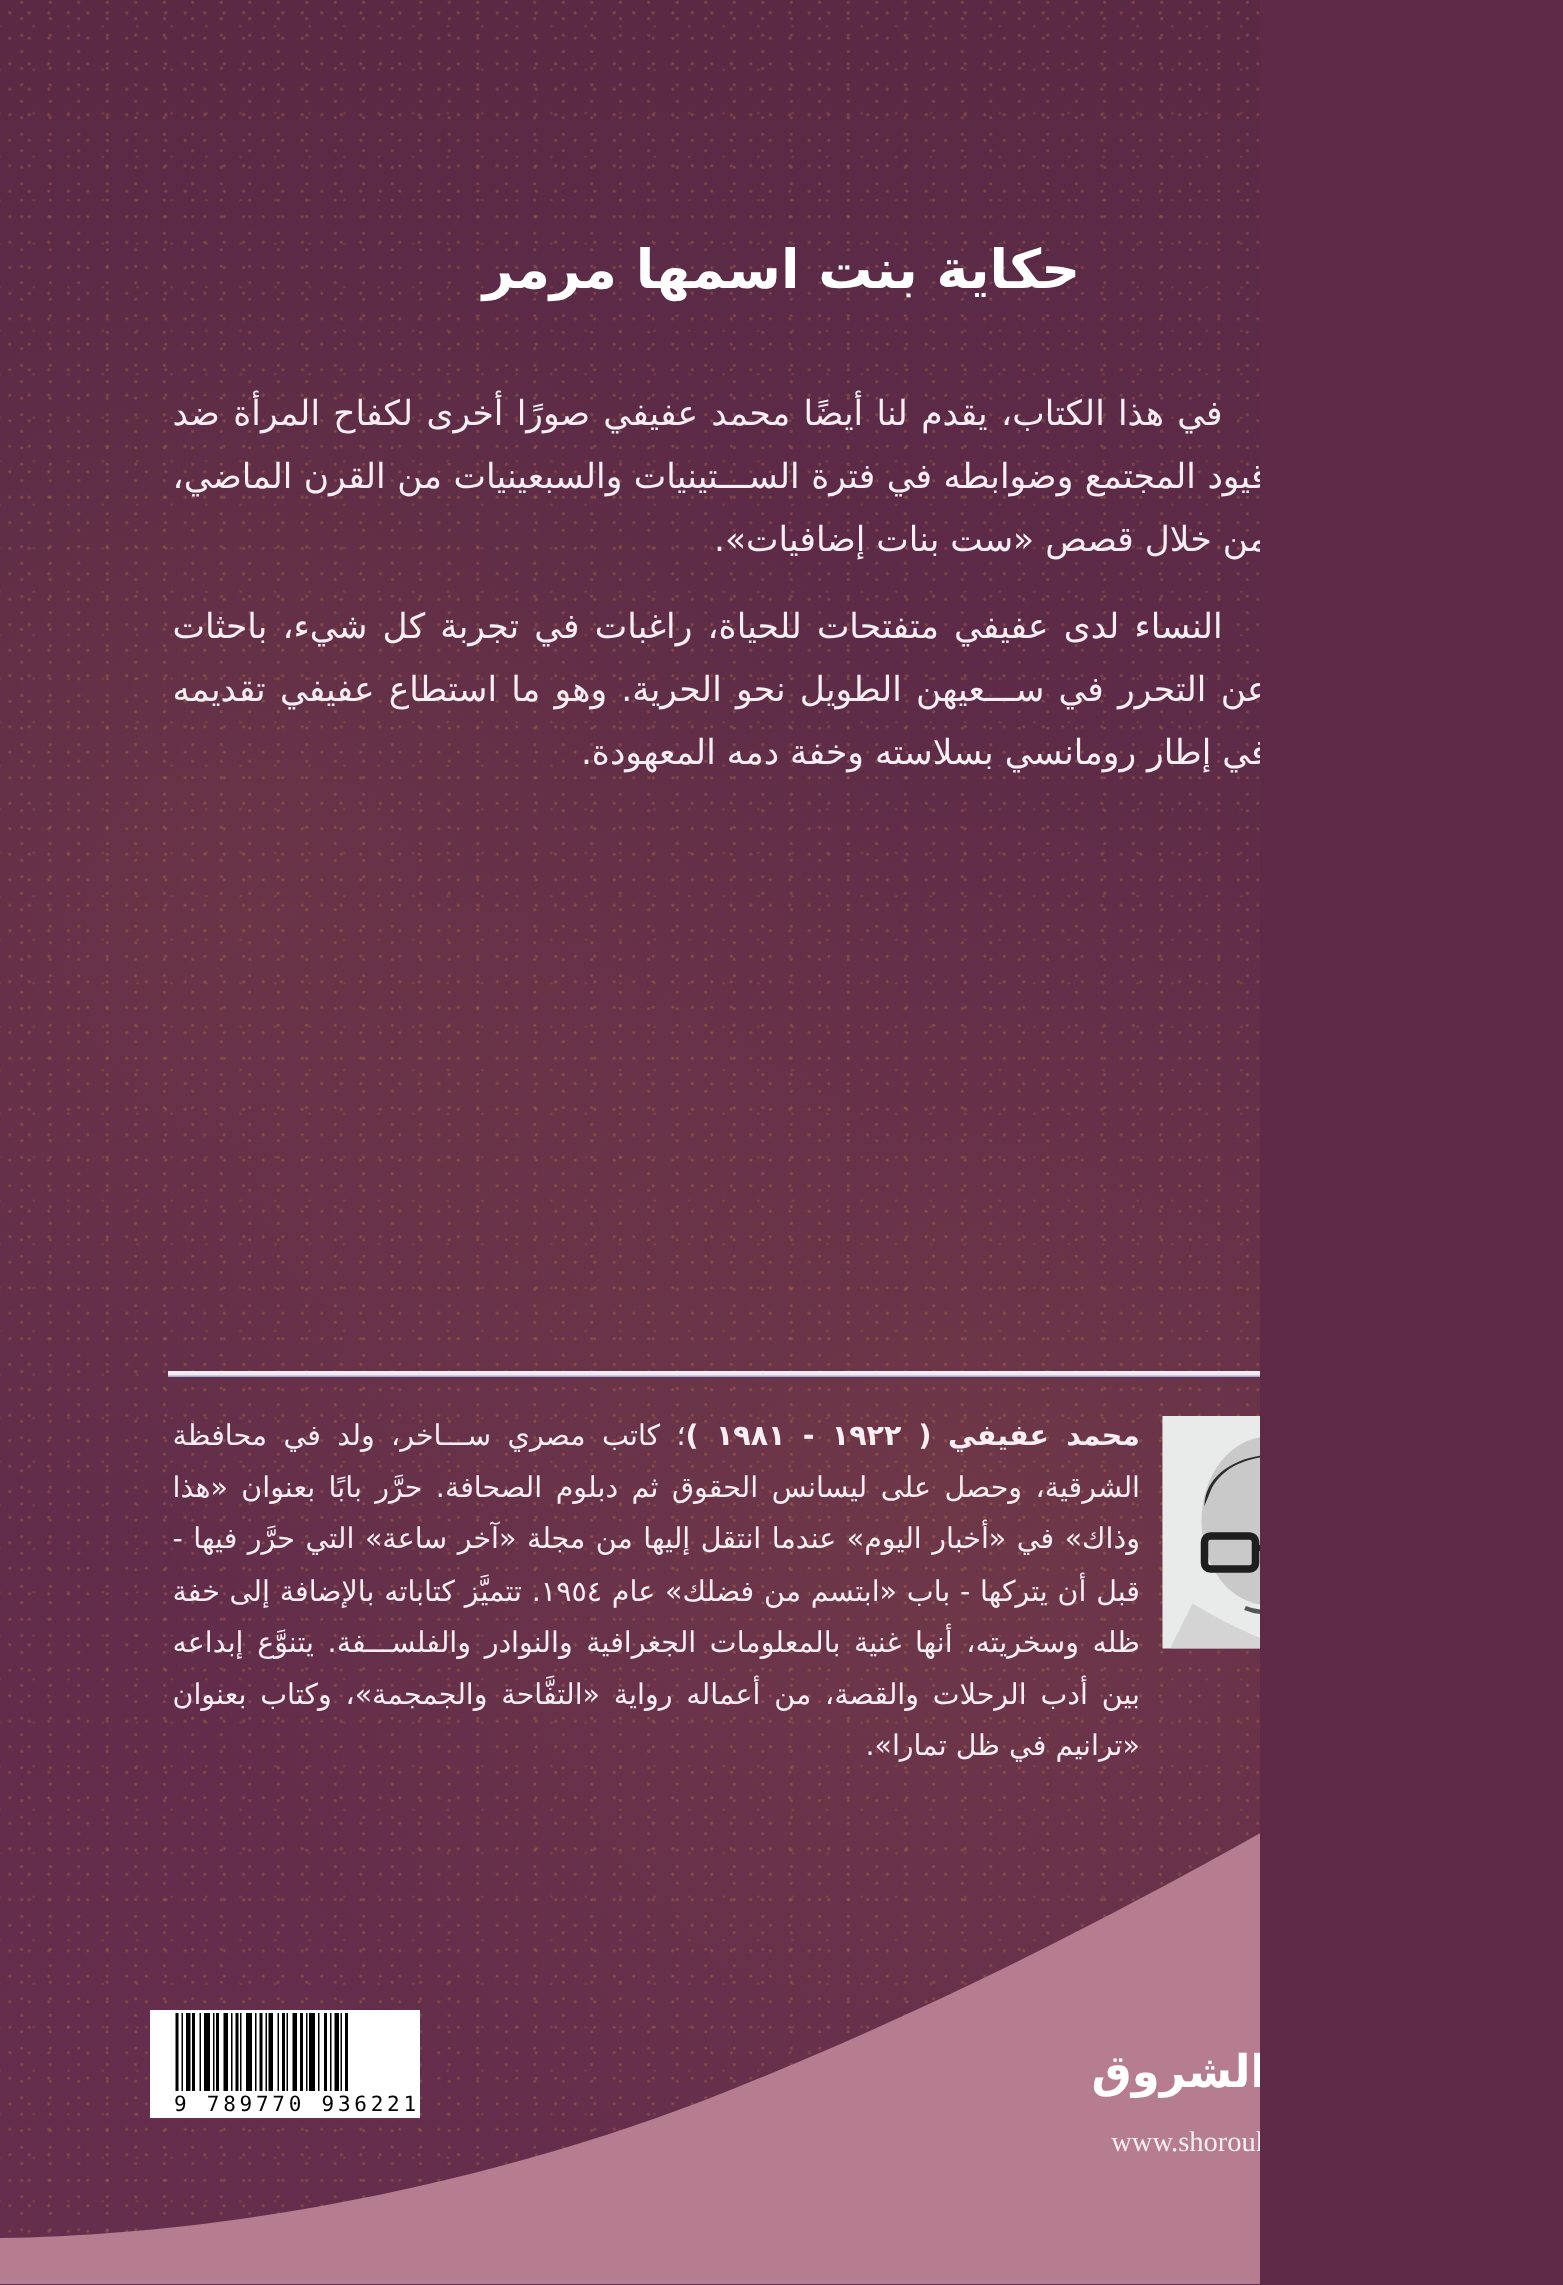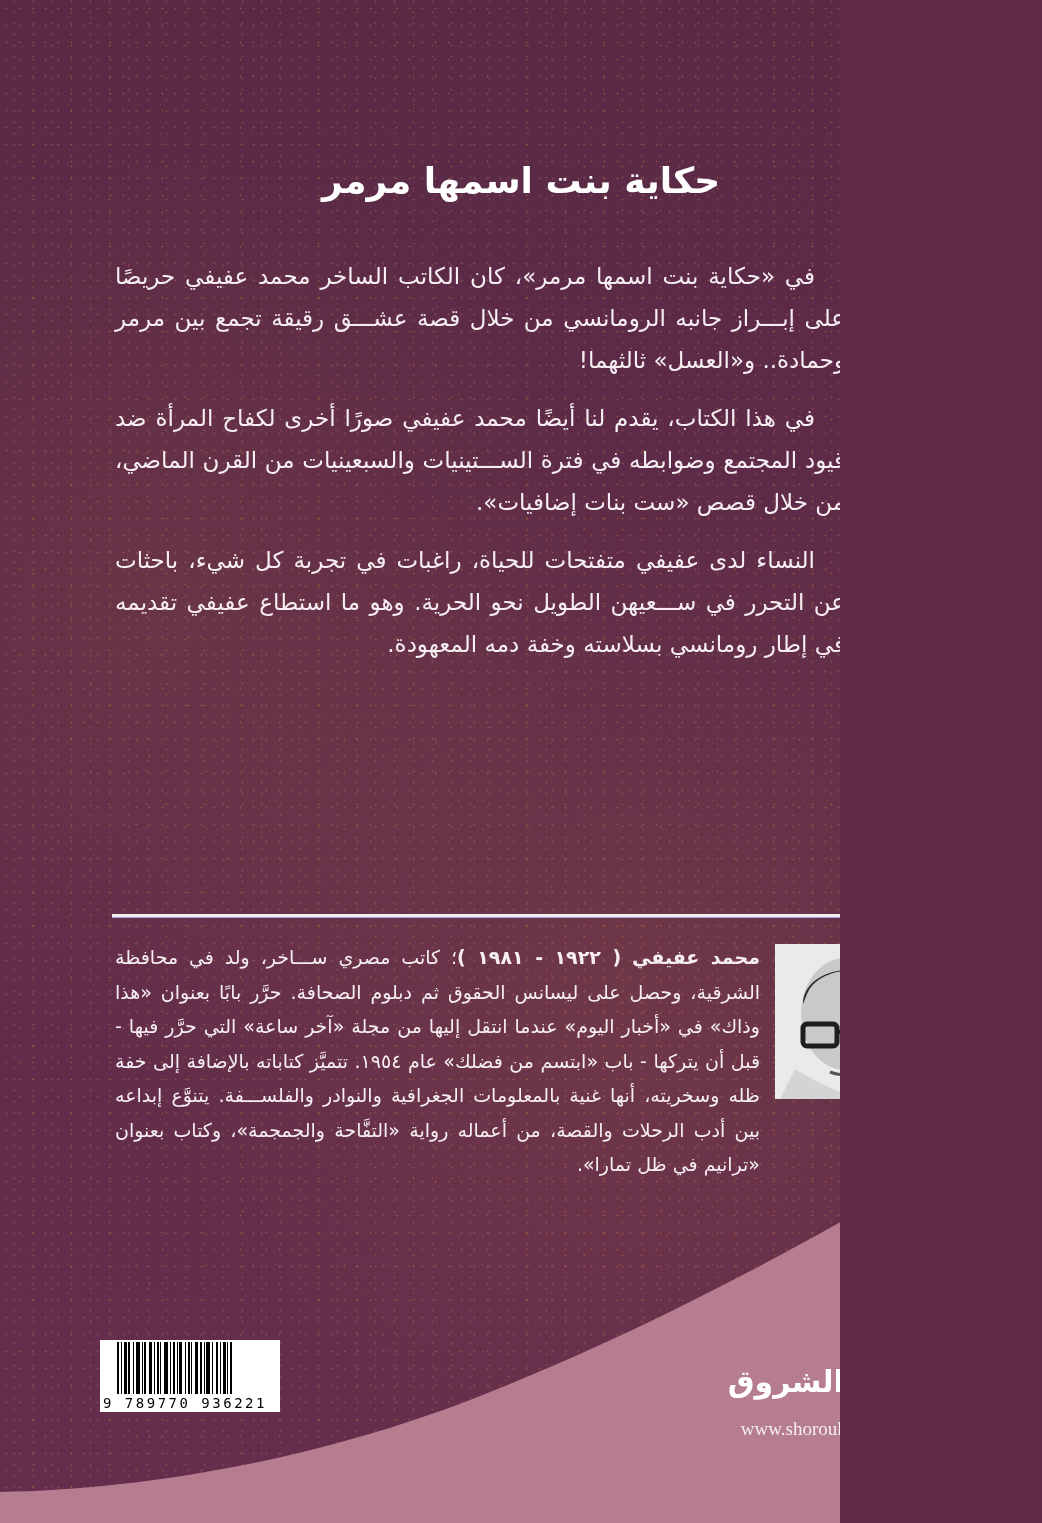--- a/index.html
+++ b/index.html
@@ -57,21 +57,21 @@
     .bio p { margin:0; }
     .barcode {
       position:absolute; top:1340px; left:100px; width:180px; height:72px;
       background:#ffffff;
     }
     .bars { position:absolute; left:17px; top:2px; width:160px; height:52px; display:flex; gap:0; }
     .bar { height:100%; background:#000; }
     .barcode-digits {
       position:absolute; left:0; bottom:1px; width:180px;
       font-family:"DejaVu Sans Mono", monospace; font-size:14px; color:#000;
-      letter-spacing:2.5px; padding-left:3px;
+      letter-spacing:2.5px; padding-left:16px;
     }
     .publisher {
       position:absolute; top:1365px; left:705px; width:215px; text-align:center; color:#ffffff;
     }
     .publisher-name {
       direction:rtl; font-size:30px; font-weight:bold; line-height:34px; letter-spacing:1px;
     }
     .publisher-url {
       font-family:"Liberation Serif", serif; font-size:19px; color:#f7eef2; margin-top:19px;
     }
@@ -82,21 +82,20 @@
 <div class="cover">
   <div class="speckle"></div>
 
   <svg class="pink-shape" viewBox="0 0 1042 1523" preserveAspectRatio="none">
     <path d="M1042 1105 C 880 1200, 700 1310, 470 1400 C 300 1465, 130 1490, 0 1492 L 0 1523 L 1042 1523 Z" fill="#b57d8f"></path>
   </svg>
 
   <div class="title">حكاية بنت اسمها مرمر</div>
 
   <div class="blurb">
-    <p>في «حكاية بنت اسمها مرمر»، كان الكاتب الساخر محمد عفيفي حريصًا على إبـــراز جانبه الرومانسي من خلال قصة عشـــق رقيقة تجمع بين مرمر وحمادة.. و«العسل» ثالثهما!</p>
     <p>في هذا الكتاب، يقدم لنا أيضًا محمد عفيفي صورًا أخرى لكفاح المرأة ضد قيود المجتمع وضوابطه في فترة الســـتينيات والسبعينيات من القرن الماضي، من خلال قصص «ست بنات إضافيات».</p>
     <p>النساء لدى عفيفي متفتحات للحياة، راغبات في تجربة كل شيء، باحثات عن التحرر في ســـعيهن الطويل نحو الحرية. وهو ما استطاع عفيفي تقديمه في إطار رومانسي بسلاسته وخفة دمه المعهودة.</p>
   </div>
 
   <div class="divider"></div>
 
   <div class="author-photo">
     <svg viewBox="0 0 135 155">
       <rect width="135" height="155" fill="#e9ebeb"></rect>
       <ellipse cx="70" cy="70" rx="44" ry="56" fill="#c9c9c9"></ellipse>

